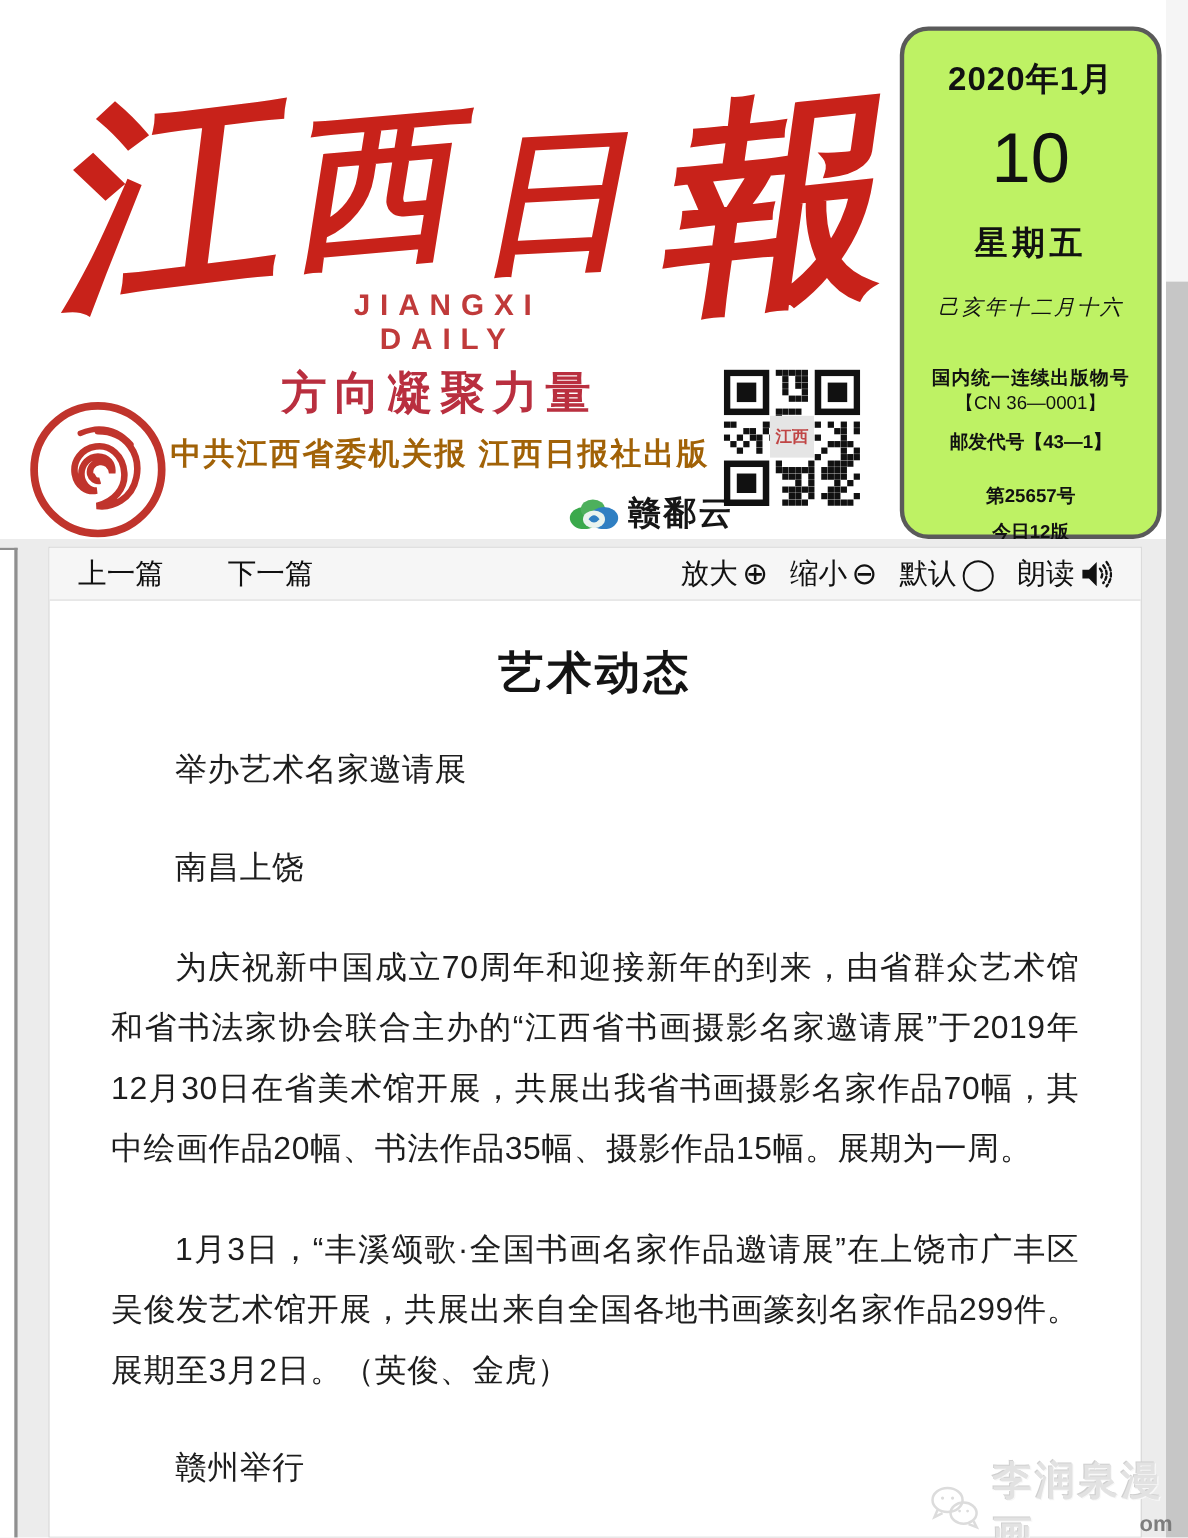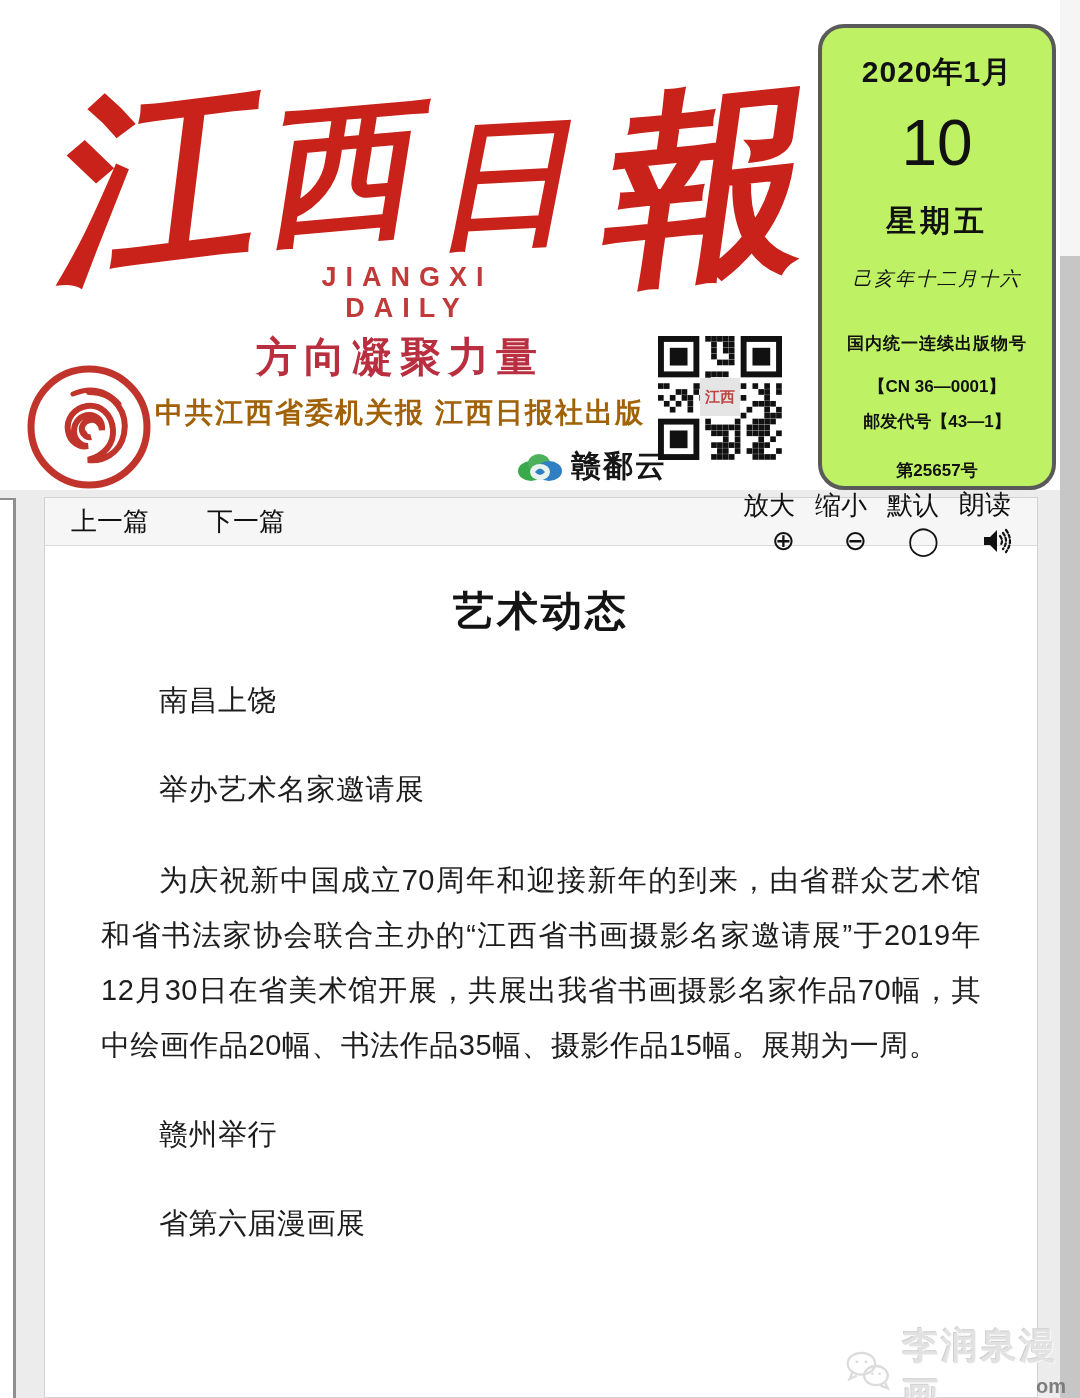--- a/index.html
+++ b/index.html
@@ -35,41 +35,41 @@
   
   .date-box { position:absolute; left:818px; top:24px; width:238px; height:466px; background:#bef264;
     border:4px solid #5a5a5a; border-radius:26px; display:flex; flex-direction:column;
     align-items:center; padding-top:24px; color:#111; }
   .db-ym { font-size:30px; font-weight:bold; letter-spacing:1px; }
   .db-day { font-size:64px; margin-top:18px; line-height:1; font-family:"Liberation Sans",sans-serif; }
   .db-week { font-size:30px; font-weight:bold; margin-top:26px; letter-spacing:4px; }
   .db-lunar { font-size:19px; margin-top:24px; font-family:"Liberation Serif","DejaVu Serif",serif;
     font-style:italic; letter-spacing:2px; }
   .db-issn-label { font-size:17px; font-weight:bold; margin-top:40px; letter-spacing:1px; }
-  .db-issn { font-size:17px; font-weight:bold; margin-top:20px; }
+  .db-issn { font-size:17px; font-weight:normal; margin-top:0; }
   .db-postal { font-size:17px; font-weight:bold; margin-top:12px; }
   .db-issue { font-size:17px; font-weight:bold; margin-top:26px; }
   .db-pages { font-size:17px; font-weight:bold; margin-top:10px; }
 
   
   .right-strip-top { position:absolute; left:1060px; top:0; width:20px; height:256px; background:#f5f5f5; }
   .right-strip-bottom { position:absolute; left:1060px; top:256px; width:20px; height:1142px; background:#c6c6c6; }
 
   
   .lower { position:absolute; left:0; top:490px; width:1060px; height:908px; background:#ececec; }
   .left-sliver { position:absolute; left:0; top:8px; width:16px; height:900px; background:#fff;
     border-right:3px solid #8f8f8f; border-top:2px solid #8f8f8f; }
   .panel { position:absolute; left:44px; top:7px; width:994px; height:901px; background:#fff;
     border:1px solid #d2d2d2; }
   .toolbar { height:48px; background:#f6f6f6; border-bottom:1px solid #dbdbdb; display:flex;
     align-items:center; padding:0 26px; font-size:26px; color:#111; }
   .tb-left { display:flex; gap:58px;justify-content:flex-end; }
   .tb-link { cursor:pointer; }
   .tb-right { margin-left:auto; display:flex; align-items:center; gap:20px; }
-  .tb-item { display:flex; align-items:flex-end; gap:4px; cursor:pointer;flex-direction:column; }
+  .tb-item { display:flex; align-items:center; gap:4px; cursor:pointer; }
   .tb-glyph { font-size:28px; line-height:1; }
   .article { padding:16px 56px 0 56px; color:#1d1d1d; }
   .article h1 { text-align:center; font-size:41px; font-weight:bold; letter-spacing:3px;
     margin-top:22px; margin-bottom:14px; color:#141414; }
   .article p { font-size:29px; line-height:55px; margin-top:36px; text-indent:2em;
     letter-spacing:0.5px; text-align:justify; }
   .article p.subhead { margin-top:34px; }
 
   
   .watermark { position:absolute; left:845px; top:1322px; display:flex; align-items:center; gap:10px;
@@ -283,23 +283,24 @@
             <svg width="30" height="30" viewBox="0 0 30 30">
               <polygon points="3,11 9,11 16,4 16,26 9,19 3,19" fill="#111"></polygon>
               <path d="M19 10 q4 5 0 10 M22 7 q6 8 0 16 M25 4 q8 11 0 22" fill="none" stroke="#111" stroke-width="2.2" stroke-linecap="round" stroke-dasharray="3 2.5"></path>
             </svg>
           </span>
         </div>
       </div>
 
       <div class="article">
         <h1>艺术动态</h1>
+        <p class="subhead">举办艺术名家邀请展</p>
         <p class="subhead">南昌上饶</p>
-        <p class="subhead">举办艺术名家邀请展</p>
         <p>为庆祝新中国成立70周年和迎接新年的到来，由省群众艺术馆和省书法家协会联合主办的“江西省书画摄影名家邀请展”于2019年12月30日在省美术馆开展，共展出我省书画摄影名家作品70幅，其中绘画作品20幅、书法作品35幅、摄影作品15幅。展期为一周。</p>
+        <p>1月3日，“丰溪颂歌·全国书画名家作品邀请展”在上饶市广丰区吴俊发艺术馆开展，共展出来自全国各地书画篆刻名家作品299件。展期至3月2日。（英俊、金虎）</p>
         <p class="subhead">赣州举行</p>
         <p class="subhead">省第六届漫画展</p>
 
       </div>
     </div>
   </div>
 
   <div class="watermark">
     <svg width="52" height="46" viewBox="0 0 52 46">
       <ellipse cx="18" cy="15" rx="15" ry="12" fill="none" stroke="#dcdcdc" stroke-width="2.5"></ellipse>

